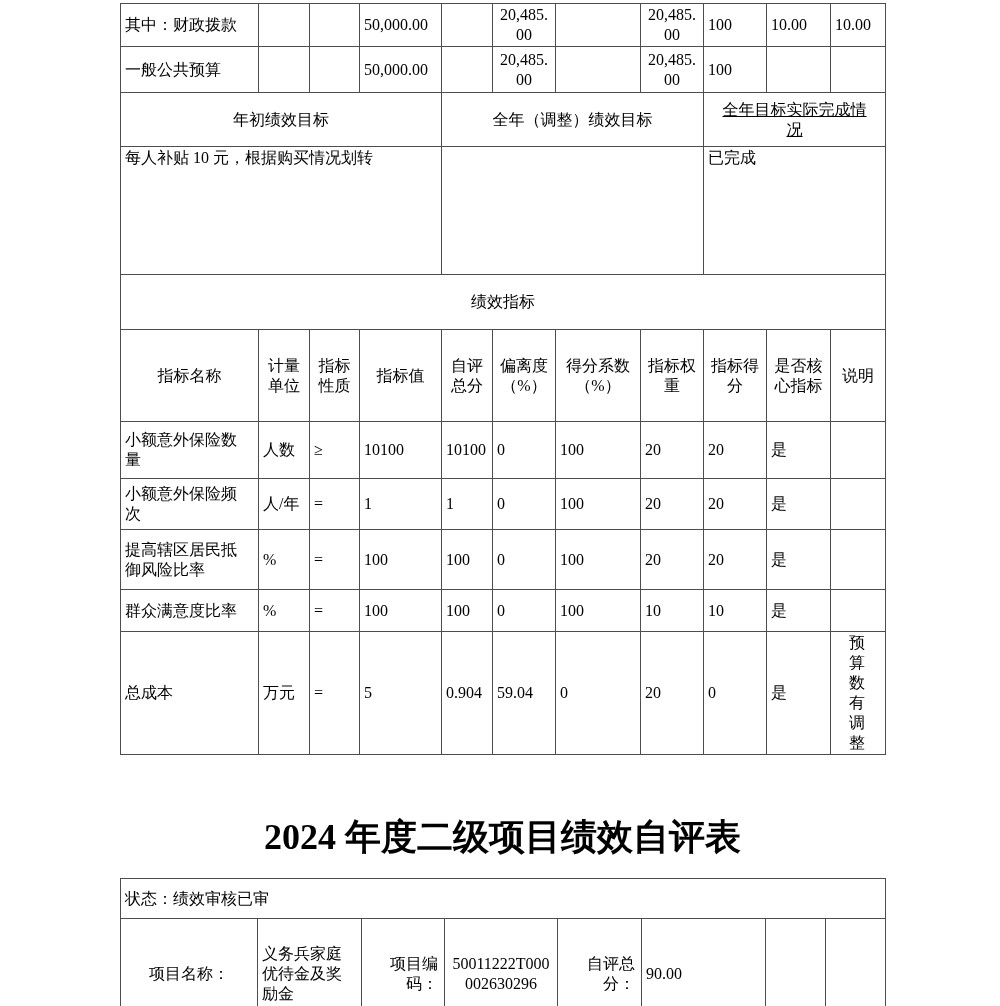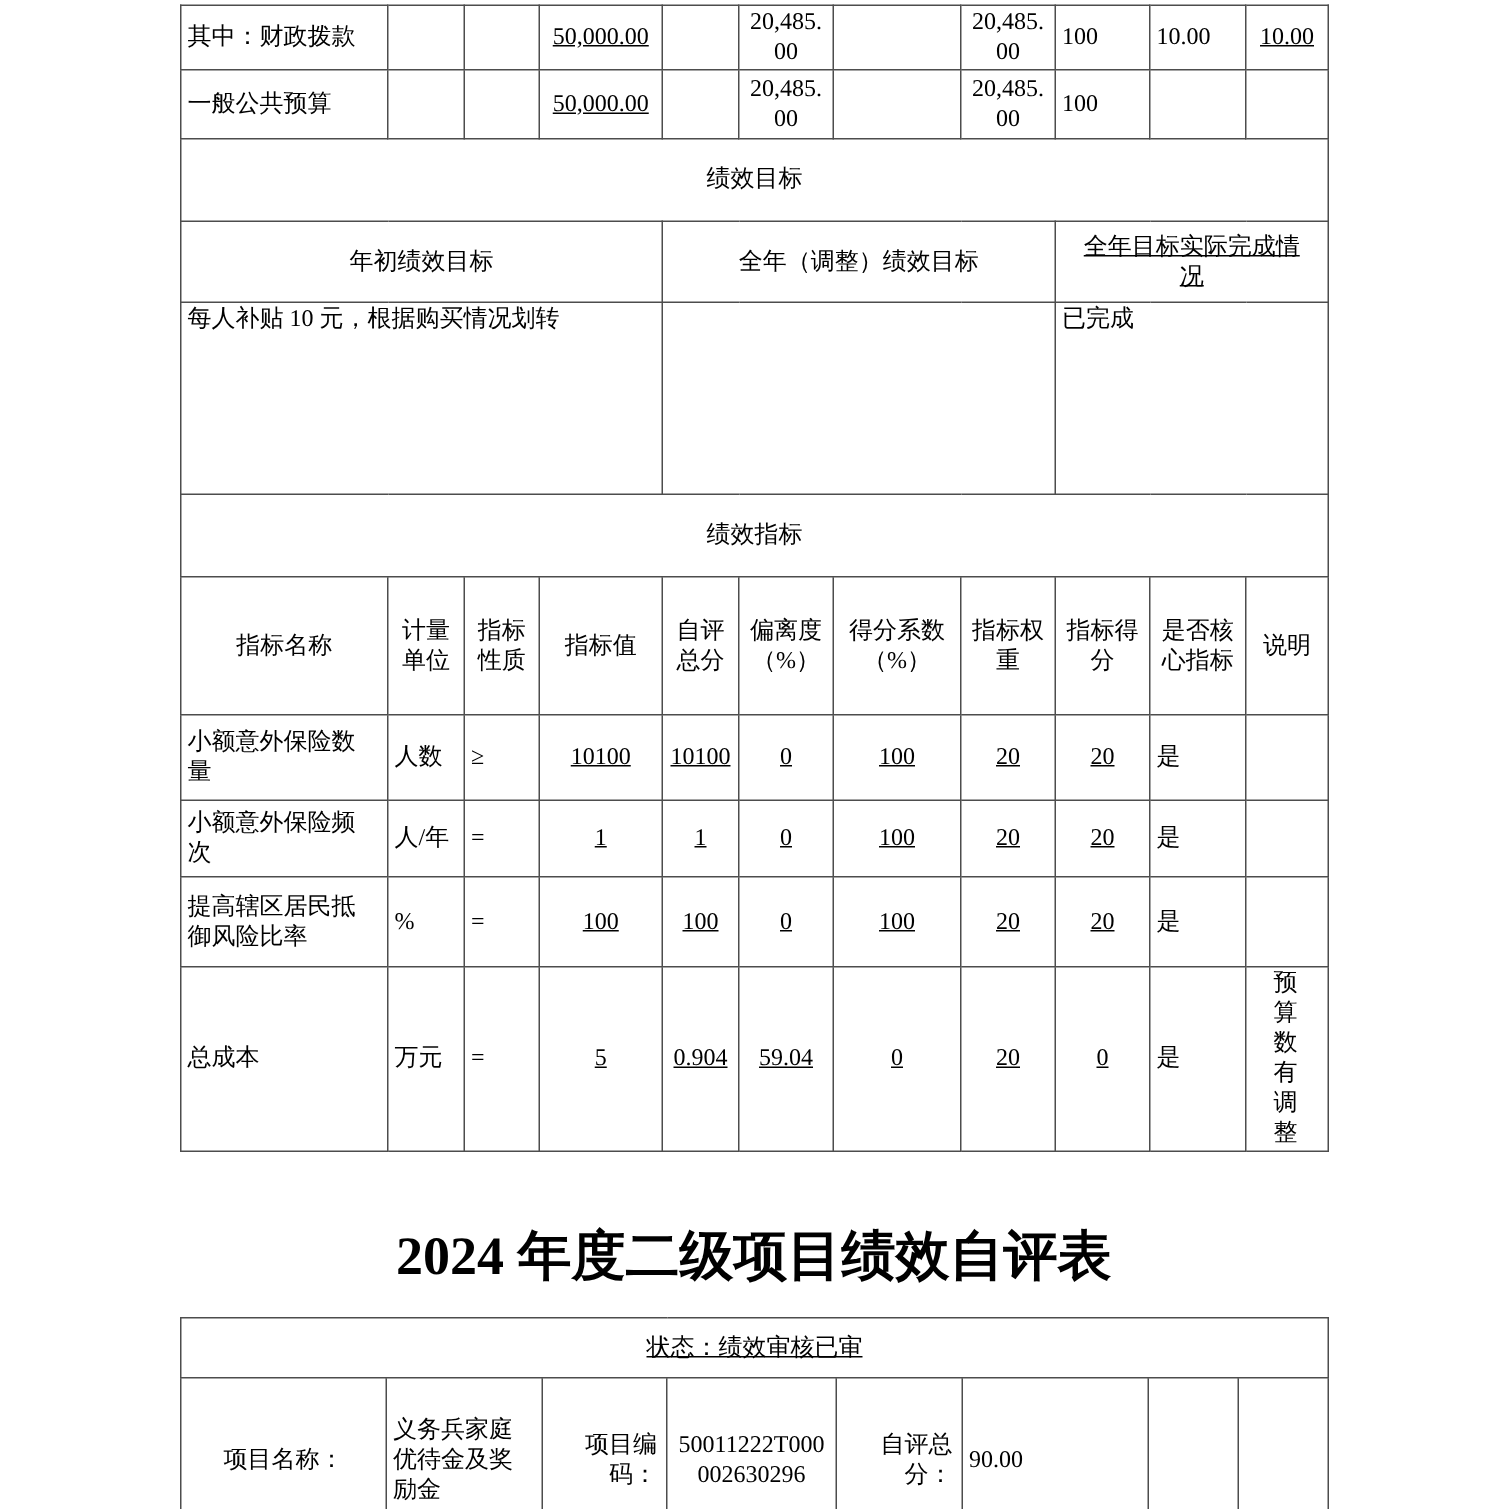--- a/index.html
+++ b/index.html
@@ -14,21 +14,21 @@
   }
   #t1{top:3px;border-radius:23px;}
   #t2{top:878px;}
   td{
     border:1px solid #4d4d4d;
     font-size:16px;line-height:1.25;
     padding:1px 4px;vertical-align:middle;
     overflow:hidden;word-wrap:break-word;
   }
   .center{text-align:center;}
-  .right{text-align:center;text-decoration:underline;}
+  .right{text-align:left;}
   .left{text-align:left;}
   .vtop{vertical-align:top;}
   .break{word-break:break-all;text-align:center;}
   .cell-name{padding-right:12px;}
   .goal-h3{padding:0 12px;text-decoration:underline;}
   .cell-desc{padding:1px 18px;}
   .lblr{padding:1px 6px 1px 18px;text-align:right;}
   #page-title{
     position:absolute;left:120px;top:812px;width:765px;height:50px;
     line-height:50px;text-align:center;font-size:36px;font-weight:bold;
@@ -71,23 +71,20 @@
     <td></td>
     <td class="right">50,000.00</td>
     <td></td>
     <td class="left break">20,485.00</td>
     <td></td>
     <td class="left break">20,485.00</td>
     <td class="left">100</td>
     <td></td>
     <td></td>
   </tr>
-  <tr style="height:55px">
-    <td colspan="11" class="center">绩效目标</td>
-  </tr>
   <tr style="height:54px">
     <td colspan="4" class="center">年初绩效目标</td>
     <td colspan="4" class="center">全年（调整）绩效目标</td>
     <td colspan="3" class="center goal-h3">全年目标实际完成情况</td>
   </tr>
   <tr style="height:128px">
     <td colspan="4" class="left vtop">每人补贴 10 元，根据购买情况划转</td>
     <td colspan="4" class="left vtop"></td>
     <td colspan="3" class="left vtop">已完成</td>
   </tr>
@@ -136,20 +133,33 @@
   <tr style="height:60px">
     <td class="left cell-name">提高辖区居民抵御风险比率</td>
     <td class="left">%</td>
     <td class="left">=</td>
     <td class="right">100</td>
     <td class="right">100</td>
     <td class="right">0</td>
     <td class="right">100</td>
     <td class="right">20</td>
     <td class="right">20</td>
+    <td class="left">是</td>
+    <td class="left cell-desc"></td>
+  </tr>
+  <tr style="height:42px">
+    <td class="left cell-name">群众满意度比率</td>
+    <td class="left">%</td>
+    <td class="left">=</td>
+    <td class="right">100</td>
+    <td class="right">100</td>
+    <td class="right">0</td>
+    <td class="right">100</td>
+    <td class="right">10</td>
+    <td class="right">10</td>
     <td class="left">是</td>
     <td class="left cell-desc"></td>
   </tr>
   <tr style="height:60px">
     <td class="left cell-name">总成本</td>
     <td class="left">万元</td>
     <td class="left">=</td>
     <td class="right">5</td>
     <td class="right">0.904</td>
     <td class="right">59.04</td>

